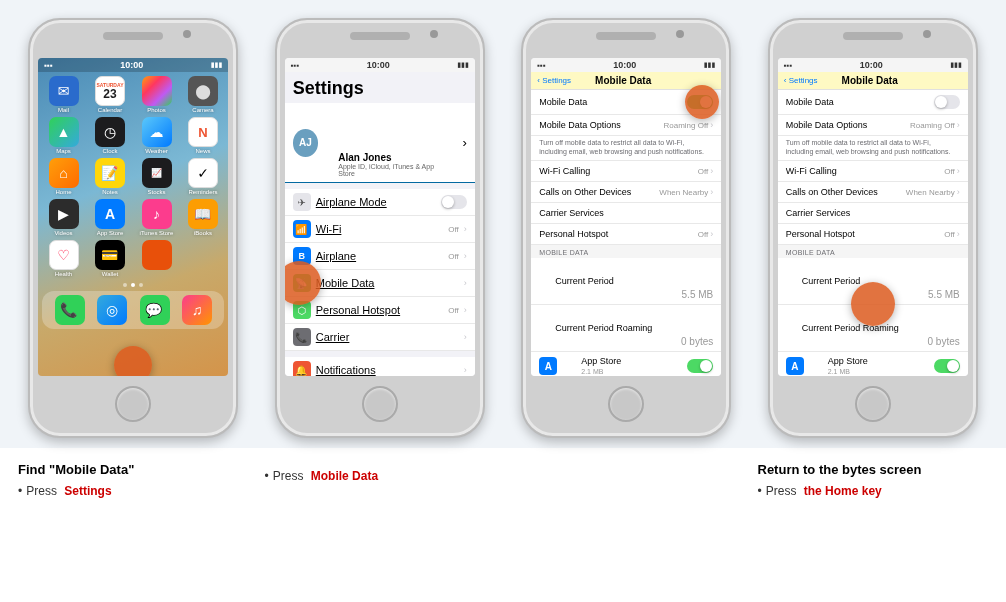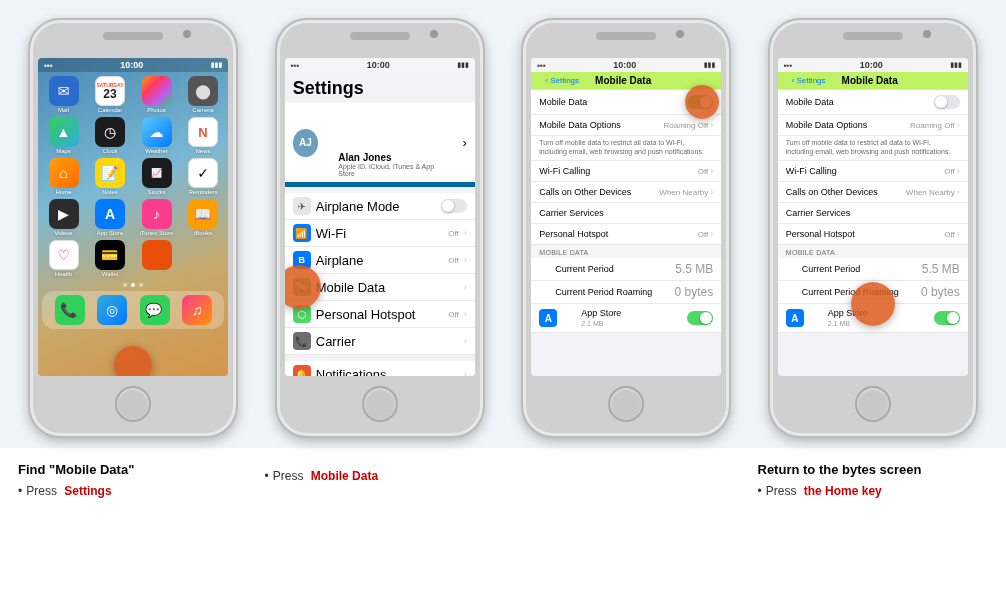--- a/index.html
+++ b/index.html
@@ -179,21 +179,21 @@
       font-weight: 700;
       padding: 6px 8px 4px;
       color: #000;
     }
 
     .profile-row {
       display: flex;
       align-items: center;
       gap: 20px;
       padding: 5px 8px;
-      border-bottom: 5px solid #0369a1;
+      border-bottom: 1px solid #0369a1;
       background: #fff;
     }
     .avatar {
       width: 28px;
       height: 28px;
       border-radius: 50%;
       background: #6a9fbf;
       color: #fff;
       font-size: 10px;
       font-weight: 600;
@@ -219,33 +219,33 @@
     .settings-row .row-icon {
       width: 18px;
       height: 18px;
       border-radius: 4px;
       display: flex;
       align-items: center;
       justify-content: center;
       font-size: 10px;
       flex-shrink: 0;
     }
-    .settings-row .row-label { flex: 1; font-size: 13px; color: #000; }
+    .settings-row .row-label { flex: 1; font-size: 11px; color: #000; text-decoration: underline; }
     .settings-row .row-value { font-size: 8px; color: #999; }
     .settings-row .chevron { color: #c7c7cc; font-size: 9px; }
 
     .settings-row.highlighted { position: relative; }
     .settings-row.highlighted .row-label { color: #000; }
 
     
     .nav-bar {
       display: flex;
       align-items: center;
-      padding: 3px 14px;
-      background: #bef264;
+      padding: 3px 6px;
+      background: #fef9c3;
       border-bottom: 1px solid #e0e0e0;
     }
     .nav-back {
       color: #007aff;
       font-size: 8px;
       display: flex;
       align-items: center;
       gap: 1px;
     }
     .nav-title {
@@ -314,21 +314,21 @@
     .data-row {
       display: flex;
       align-items: center;
       padding: 4px 8px;
       border-bottom: 1px solid #e8e8e8;
       background: #fff;
       font-size: 9px;
       gap: 4px;
     }
     .data-row .label { flex: 1; color: #000; margin-left: 16px; }
-    .data-row .value { color: #999; font-size: 12px; }
+    .data-row .value { color: #999; font-size: 10px; margin-top: 27px; }
 
     
     .instructions-row {
       display: flex;
       padding: 14px 10px 10px;
       background: #fff;
       gap: 0;
     }
 
     .instruction-block {

